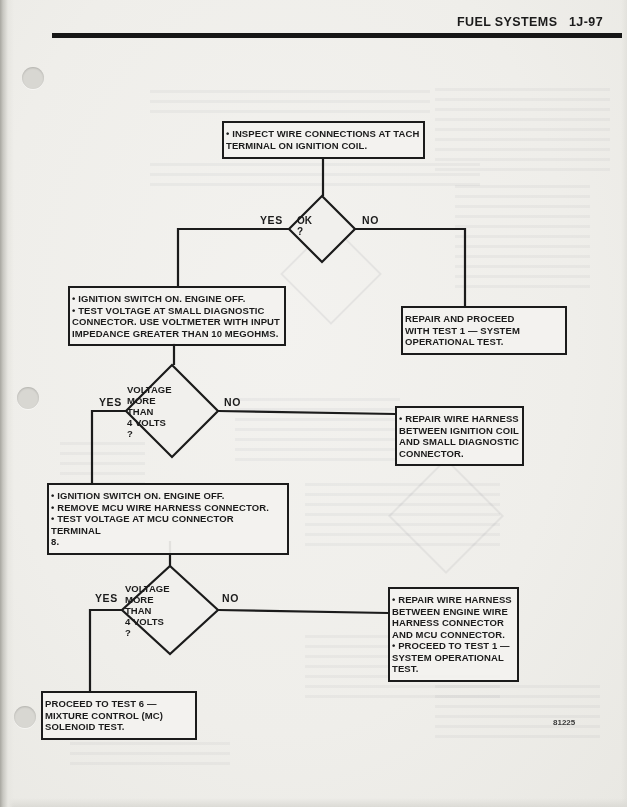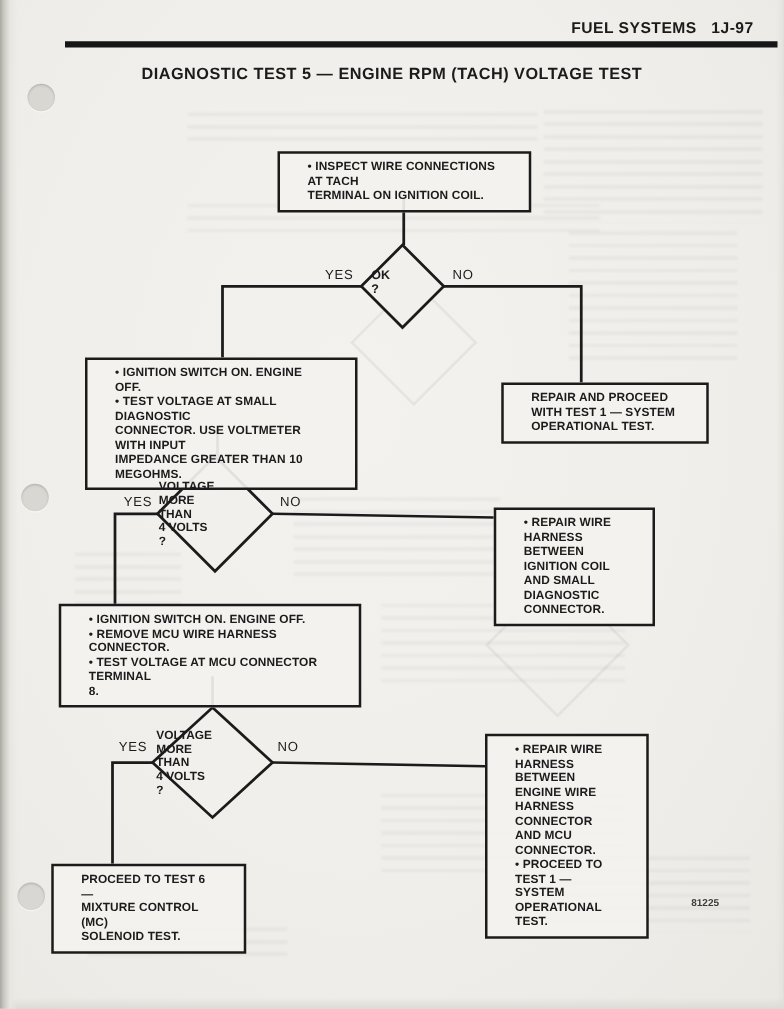--- a/index.html
+++ b/index.html
@@ -15,24 +15,24 @@
   .hole{position:absolute;width:22px;height:22px;border-radius:50%;
     background:#d8d7d2;box-shadow:inset 0 1px 2px rgba(0,0,0,.18), 0 1px 0 rgba(255,255,255,.5);}
   .header-text{position:absolute;top:15px;right:24px;font-weight:700;font-size:12.5px;
     letter-spacing:.4px;white-space:pre;}
   .rule{position:absolute;top:33px;left:52px;width:570px;height:5px;background:#161616;}
   .title{position:absolute;top:51px;left:0;width:627px;text-align:center;
     font-weight:700;font-size:13px;letter-spacing:.4px;}
   .fbox{position:absolute;box-sizing:border-box;border:2px solid #1b1b1b;
     background:rgba(243,242,239,.92);
     font-weight:700;font-size:9.5px;line-height:11.5px;letter-spacing:.1px;
-    padding:5px 22px;white-space:pre-line;}
+    padding:5px 2px;white-space:pre-line;}
   .dtext{position:absolute;text-align:left;font-weight:700;font-size:9.5px;
     line-height:11px;white-space:pre-line;}
-  .declabel{position:absolute;font-weight:400;font-size:10.5px;letter-spacing:.6px;}
+  .declabel{position:absolute;font-weight:700;font-size:10.5px;letter-spacing:.6px;}
   .fignum{position:absolute;left:553px;top:718px;font-weight:700;font-size:8px;color:#3a3a3a;}
   svg.wires{position:absolute;left:0;top:0;}
   
   .ghost{position:absolute;opacity:.5;filter:blur(.7px);
     background:repeating-linear-gradient(180deg, rgba(108,110,122,.13) 0 3px, rgba(0,0,0,0) 3px 10px);}
   .ghost-d{position:absolute;border:2px solid rgba(108,110,122,.10);transform:rotate(45deg);filter:blur(.5px);}
 </style>
 </head>
 <body>
 
@@ -50,21 +50,20 @@
   <div class="ghost" style="left:60px;top:442px;width:85px;height:58px;"></div>
   <div class="ghost" style="left:305px;top:483px;width:195px;height:65px;"></div>
   <div class="ghost" style="left:305px;top:635px;width:195px;height:65px;"></div>
   <div class="ghost" style="left:435px;top:685px;width:165px;height:60px;"></div>
   <div class="ghost" style="left:70px;top:742px;width:160px;height:26px;"></div>
   <div class="ghost-d" style="left:295px;top:238px;width:68px;height:68px;"></div>
   <div class="ghost-d" style="left:405px;top:475px;width:78px;height:78px;"></div>
 
   <div class="header-text">FUEL SYSTEMS   1J-97</div>
   <div class="rule"></div>
-  <div class="title">DIAGNOSTIC TEST 5 — ENGINE RPM (TACH) VOLTAGE TEST</div>
 
   <svg class="wires" width="627" height="807" viewBox="0 0 627 807">
     <g stroke="#1b1b1b" stroke-width="2.2" fill="none">
       <polyline points="323,159 323,196"></polyline>
       <polygon points="322,196 355,229 322,262 289,229" fill="#f1f0ed"></polygon>
       <polyline points="289,229 178,229 178,286"></polyline>
       <polyline points="355,229 465,229 465,306"></polyline>
       <polyline points="174,343 174,365"></polyline>
       <polygon points="172,365 218,411 172,457 126,411" fill="#f1f0ed"></polygon>
       <polyline points="126,411 92,411 92,485"></polyline>

